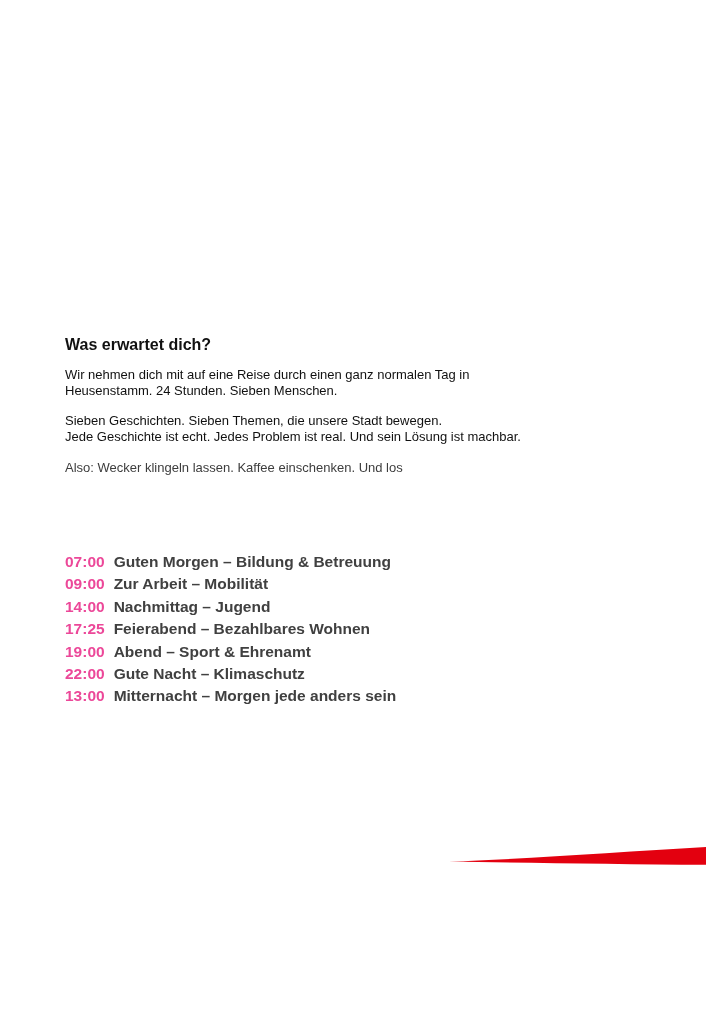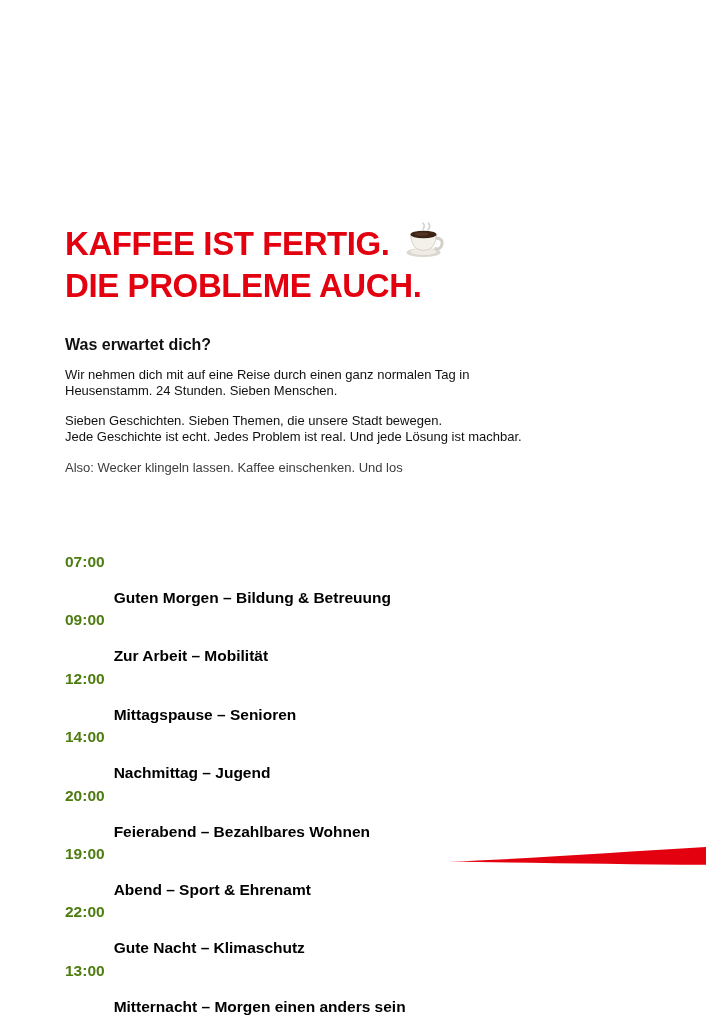--- a/index.html
+++ b/index.html
@@ -37,98 +37,70 @@
   
   .schedule{
     position:absolute;left:65px;top:551px;
     font-size:15.5px;
     font-weight:700;
     line-height:22.4px;
     color:#111111;
     white-space:nowrap;
   }
   .sched-row{display:flex;}
-  .sched-time{color:#4d7c0f;margin-right:9px;}
-  .sched-title{color:#000000;margin-top:36px;}
+  .sched-time{color:#ec4899;margin-right:9px;}
+  .sched-title{color:#404040;}
   
   .swoosh{
     position:absolute;left:449px;top:845px;width:258px;height:22px;
   }
 </style>
 </head>
 <body>
 
 <div class="page">
 
-  <div class="headline">
-    <div class="hl-row">
-      <span>KAFFEE IST FERTIG.</span>
-      <span class="coffee">
-        <svg width="40" height="38" viewBox="0 0 40 38" aria-hidden="true">
-
-          <path d="M19 9 q2.5 -3 0 -6 M24 10 q3 -3.5 0.5 -7" stroke="#cccccc" stroke-width="1.6" fill="none" stroke-linecap="round" opacity="0.9"></path>
-
-          <ellipse cx="19.5" cy="32.5" rx="17" ry="4.5" fill="#dbd7d0"></ellipse>
-          <ellipse cx="19.5" cy="31.8" rx="13" ry="3.2" fill="#efece6"></ellipse>
-
-          <path d="M32 18 q7.5 0.5 5.8 7 q-1.6 5.4 -7.5 3.4" stroke="#d5d0c7" stroke-width="3" fill="none"></path>
-
-          <path d="M6.5 14.5 Q7.5 30.5 19.5 30.5 Q31.5 30.5 32.5 14.5 Z" fill="#f4f1ea" stroke="#cfcabf" stroke-width="0.8"></path>
-
-          <ellipse cx="19.5" cy="14.5" rx="13" ry="3.8" fill="#3b2316"></ellipse>
-          <ellipse cx="17.5" cy="14" rx="7" ry="1.8" fill="#5a3a24" opacity="0.8"></ellipse>
-        </svg>
-      </span>
-    </div>
-    <div class="hl-row">
-      <span>DIE PROBLEME AUCH.</span>
-    </div>
-  </div>
 
   <div class="intro">
     <p class="lead">Was erwartet dich?</p>
     <p>Wir nehmen dich mit auf eine Reise durch einen ganz normalen Tag in
 Heusenstamm. 24 Stunden. Sieben Menschen.</p>
     <p>Sieben Geschichten. Sieben Themen, die unsere Stadt bewegen.
-Jede Geschichte ist echt. Jedes Problem ist real. Und jede Lösung ist machbar.</p>
+Jede Geschichte ist echt. Jedes Problem ist real. Und sein Lösung ist machbar.</p>
     <p class="muted">Also: Wecker klingeln lassen. Kaffee einschenken. Und los</p>
   </div>
 
   <div class="schedule">
     <div class="sched-row">
       <span class="sched-time">07:00</span>
       <span class="sched-title">Guten Morgen – Bildung &amp; Betreuung</span>
     </div>
     <div class="sched-row">
       <span class="sched-time">09:00</span>
       <span class="sched-title">Zur Arbeit – Mobilität</span>
     </div>
     <div class="sched-row">
-      <span class="sched-time">12:00</span>
-      <span class="sched-title">Mittagspause – Senioren</span>
-    </div>
-    <div class="sched-row">
       <span class="sched-time">14:00</span>
       <span class="sched-title">Nachmittag – Jugend</span>
     </div>
     <div class="sched-row">
-      <span class="sched-time">20:00</span>
+      <span class="sched-time">17:25</span>
       <span class="sched-title">Feierabend – Bezahlbares Wohnen</span>
     </div>
     <div class="sched-row">
       <span class="sched-time">19:00</span>
       <span class="sched-title">Abend – Sport &amp; Ehrenamt</span>
     </div>
     <div class="sched-row">
       <span class="sched-time">22:00</span>
       <span class="sched-title">Gute Nacht – Klimaschutz</span>
     </div>
     <div class="sched-row">
       <span class="sched-time">13:00</span>
-      <span class="sched-title">Mitternacht – Morgen einen anders sein</span>
+      <span class="sched-title">Mitternacht – Morgen jede anders sein</span>
     </div>
   </div>
 
   <svg class="swoosh" viewBox="0 0 258 22" preserveAspectRatio="none" aria-hidden="true">
     <path d="M0,16.6 C70,14.6 170,7 257,2 L257,19.8 C170,19.2 70,17.6 0,16.6 Z" fill="#E3000F"></path>
   </svg>
 
 </div>
 
 </body></html>

